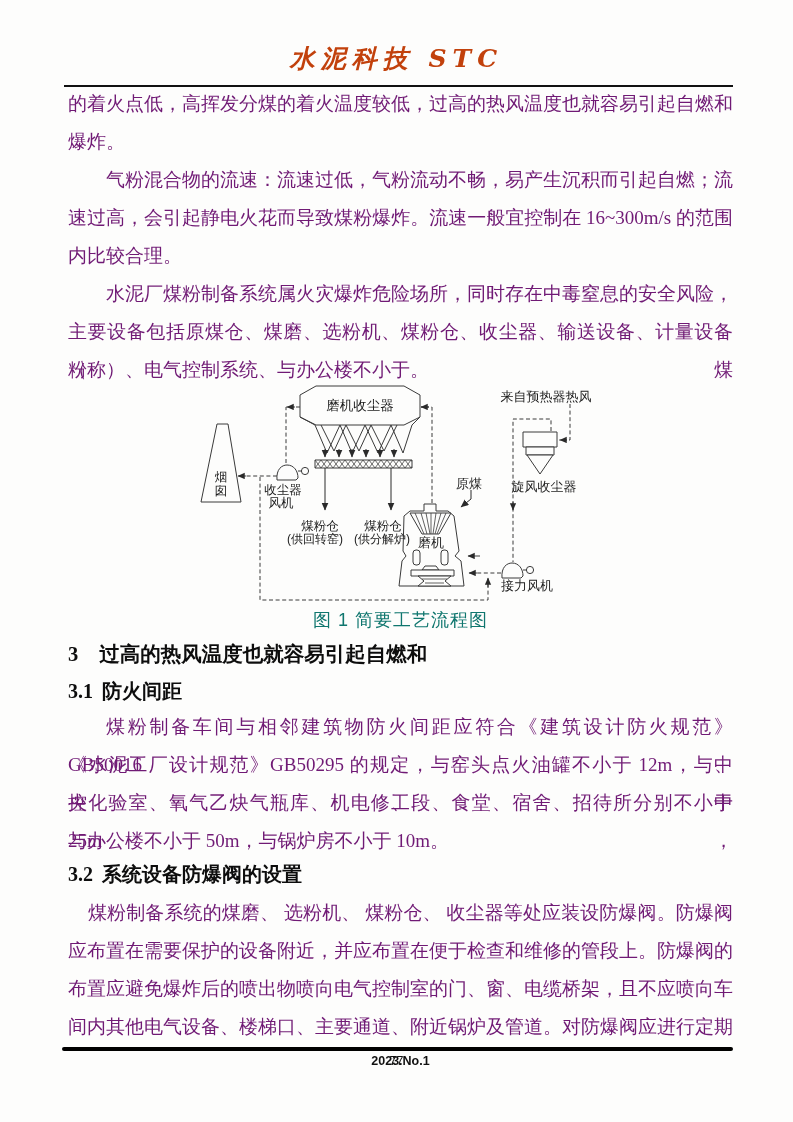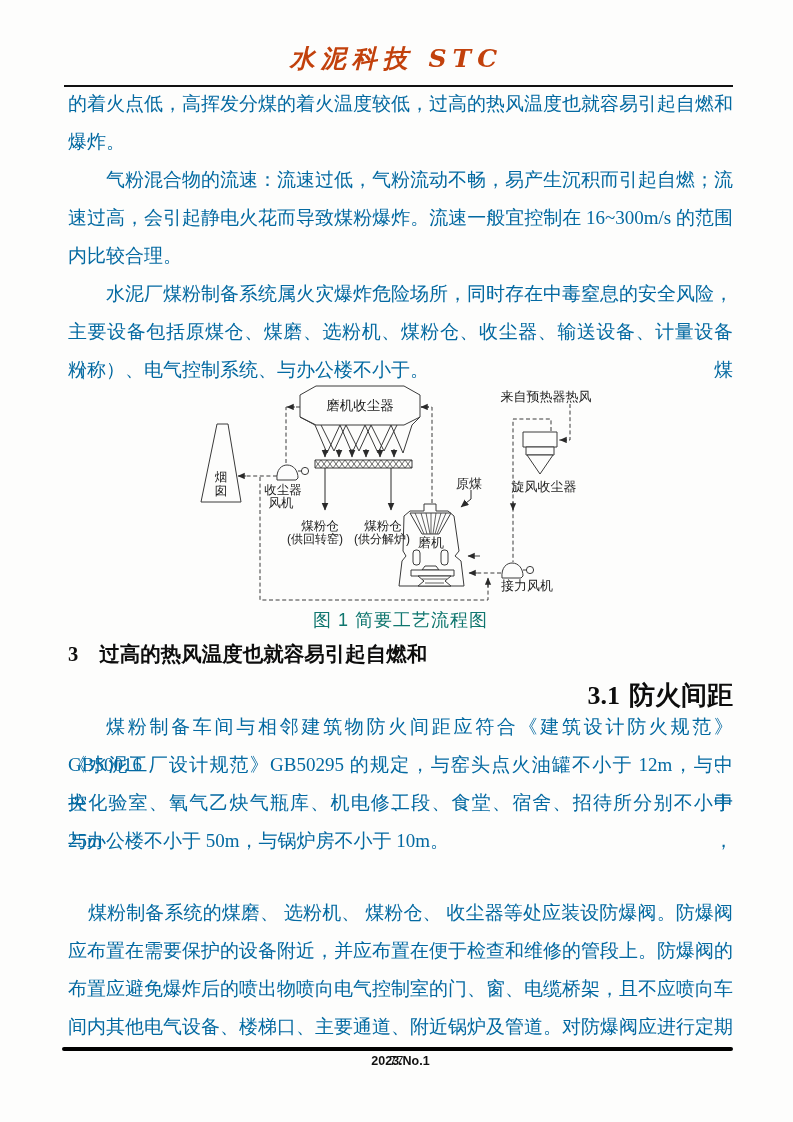--- a/index.html
+++ b/index.html
@@ -9,32 +9,32 @@
     font-family:"Liberation Serif","DejaVu Serif",serif;color:#141414;
   }
   
   .jtitle{
     position:absolute;top:42px;left:0;width:793px;text-align:center;
     font-family:"DejaVu Serif","Liberation Serif",serif;
     font-style:italic;font-weight:600;font-size:25px;letter-spacing:6px;color:#c2410c;
   }
   .hrule{position:absolute;top:85px;left:64px;width:669px;height:2px;background:#111;}
   
-  .para{position:absolute;left:68px;width:665px;font-size:19px;color:#0369a1;}
+  .para{position:absolute;left:68px;width:665px;font-size:19px;color:#701a75;}
   .line{height:38px;line-height:38px;text-align:justify;text-align-last:justify;white-space:pre-wrap;}
   .line.last{text-align:left;text-align-last:auto;}
   .i2{text-indent:38px;}
   .i1{text-indent:20px;}
   
   .hd{position:absolute;left:68px;width:665px;font-weight:bold;color:#0d0d0d;white-space:pre-wrap;
       font-family:"Liberation Serif","DejaVu Serif",serif;}
   .hd .num{font-family:"Liberation Serif",serif;}
   .h3{top:640px;font-size:20.5px;}
   .h3 .num{margin-right:21px;}
-  .h31{top:678px;font-size:26px;text-align:right;}
+  .h31{top:678px;font-size:20px;}
   .h32{top:861px;font-size:20px;}
   .h31 .num,.h32 .num{margin-right:9px;}
   
   .fig{position:absolute;top:380px;left:190px;width:430px;height:225px;}
   .caption{
     position:absolute;top:608px;left:68px;width:665px;text-align:center;
     font-family:Liberation Sans, sans-serif;font-weight:500;
     font-size:18px;color:#0f766e;letter-spacing:1px;
   }
   
@@ -179,20 +179,21 @@
 
   <div class="hd h31"><span class="num">3.1</span><span>防火间距</span></div>
 
   <div class="para" style="top:708px">
     <div class="line i2">煤粉制备车间与相邻建筑物防火间距应符合《建筑设计防火规范》GB50016、</div>
     <div class="line">《水泥工厂设计规范》GB50295 的规定，与窑头点火油罐不小于 12m，与中控、中</div>
     <div class="line">央化验室、氧气乙炔气瓶库、机电修工段、食堂、宿舍、招待所分别不小于 25m，</div>
     <div class="line last">与办公楼不小于 50m，与锅炉房不小于 10m。</div>
   </div>
 
+  <div class="hd h32"><span class="num">3.2</span><span>系统设备防爆阀的设置</span></div>
 
   <div class="para" style="top:894px">
     <div class="line i1">煤粉制备系统的煤磨、 选粉机、 煤粉仓、 收尘器等处应装设防爆阀。防爆阀</div>
     <div class="line">应布置在需要保护的设备附近，并应布置在便于检查和维修的管段上。防爆阀的</div>
     <div class="line">布置应避免爆炸后的喷出物喷向电气控制室的门、窗、电缆桥架，且不应喷向车</div>
     <div class="line">间内其他电气设备、楼梯口、主要通道、附近锅炉及管道。对防爆阀应进行定期</div>
   </div>
 
   <div class="frule"></div>
   <div class="fpage">77</div>

